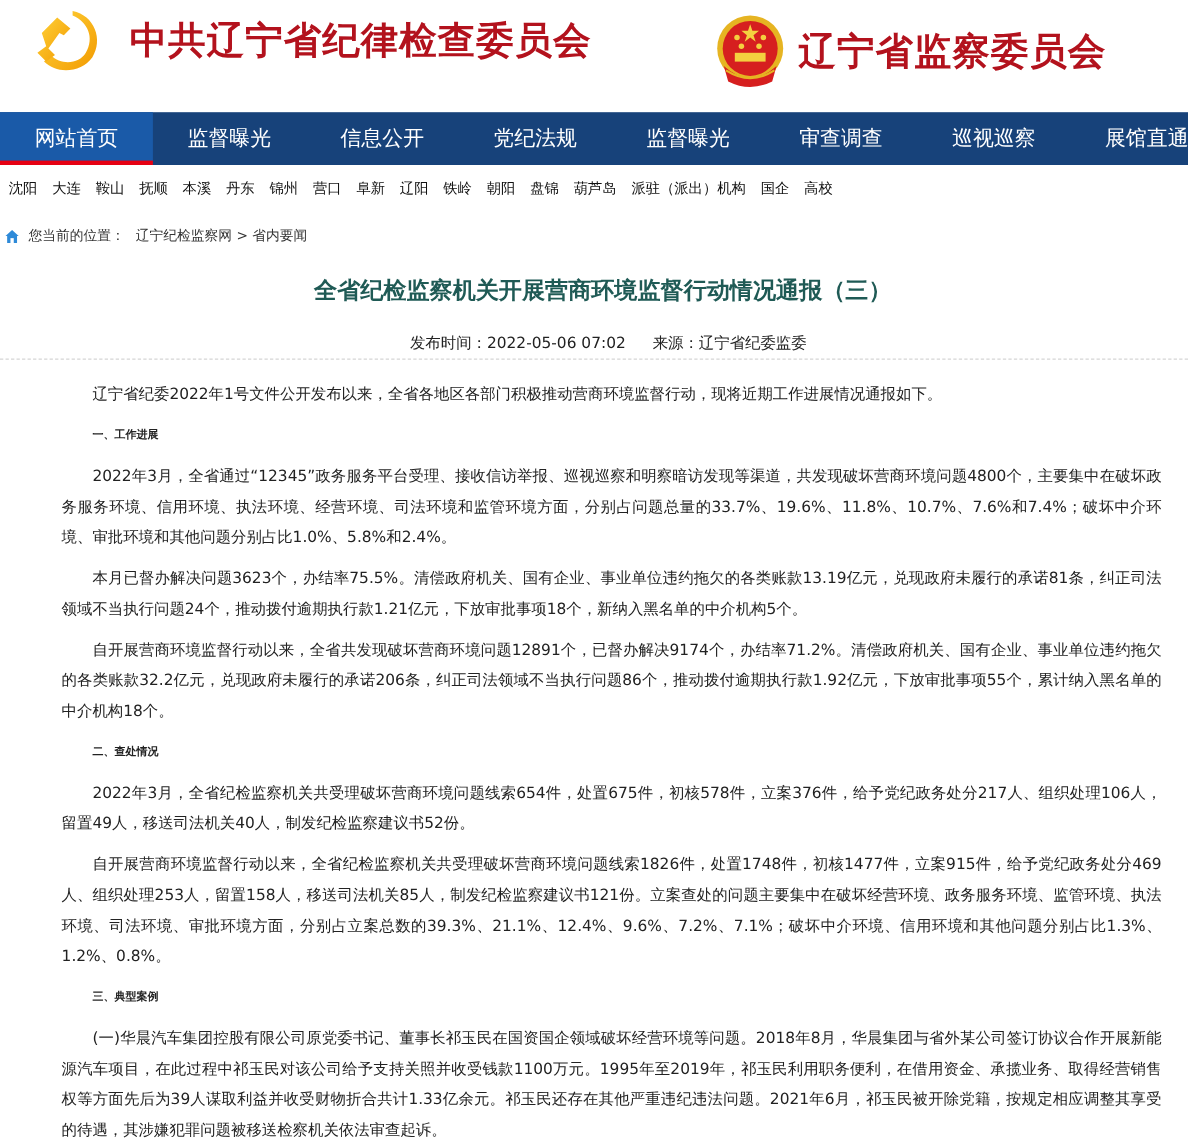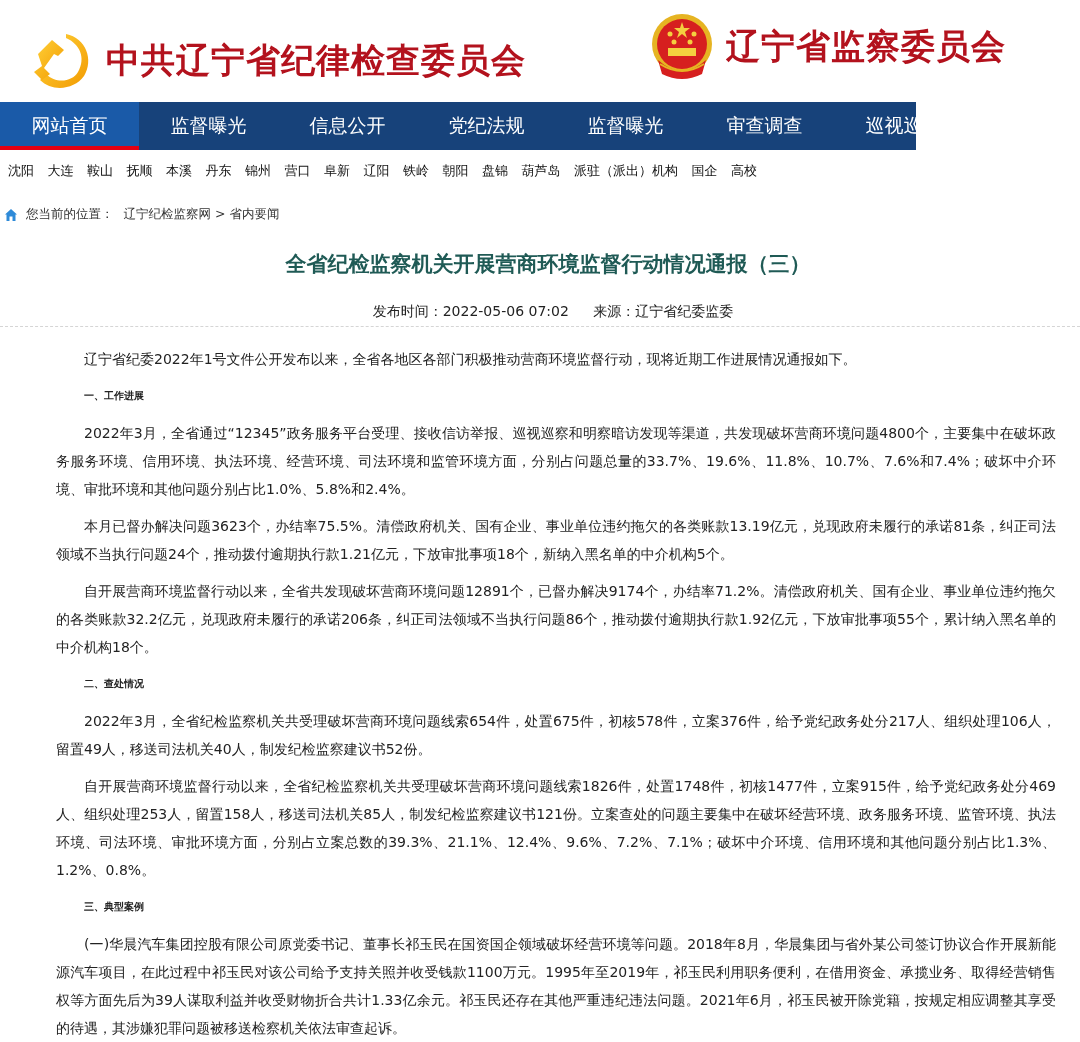--- a/index.html
+++ b/index.html
@@ -1,26 +1,26 @@
 <!DOCTYPE html>
 <html><head>
   <meta charset="utf-8">
   <style>
     * { box-sizing: border-box; margin: 0; padding: 0; }
     html, body { width: 1080px; height: 1042px; overflow: hidden; background: #ffffff; }
     body { font-family: "DejaVu Sans", "Liberation Sans", sans-serif; color: #333; position: relative; }
 
     .header { position: relative; height: 102px; background: #fff; }
     .brand { position: absolute; display: flex; align-items: center; }
-    .brand-left { left: 30px; top: 28px; }
+    .brand-left { left: 30px; top: 4px; gap: 12px; }
     .brand-right { left: 650px; top: 12px; }
     .brand-title { font-family: "DejaVu Sans", sans-serif; font-weight: bold; color: #b3121d; font-size: 34px; letter-spacing: 1px; margin-left: 10px; }
     .brand-right .brand-title { margin-left: 12px; }
 
-    .nav { position: absolute; top: 102px; left: 0; width: 916px; height: 48px; background: #17427a; display: flex; }
+    .nav { position: absolute; top: 102px; left: 0; width: 1080px; height: 48px; background: #17427a; display: flex; }
     .nav-item { flex: 0 0 auto; width: 139px; height: 48px; color: #fff; font-size: 19px; display: flex; align-items: center; justify-content: center; position: relative; }
     .nav-item.active { background: #1a5aa8; }
     .nav-item.active::after { content: ""; position: absolute; left: 0; right: 0; bottom: 0; height: 4px; background: #e60012; }
 
     .regions { position: absolute; top: 162px; left: 8px; display: flex; font-size: 13px; font-weight: normal; color: #111; }
     .region { margin-right: 13.5px; }
 
     .breadcrumb { position: absolute; top: 206px; left: 4px; display: flex; align-items: center; font-size: 12.5px; color: #333; }
     .home-icon { width: 14px; height: 14px; margin-right: 8px; }
     .bc-label { margin-right: 10px; }

